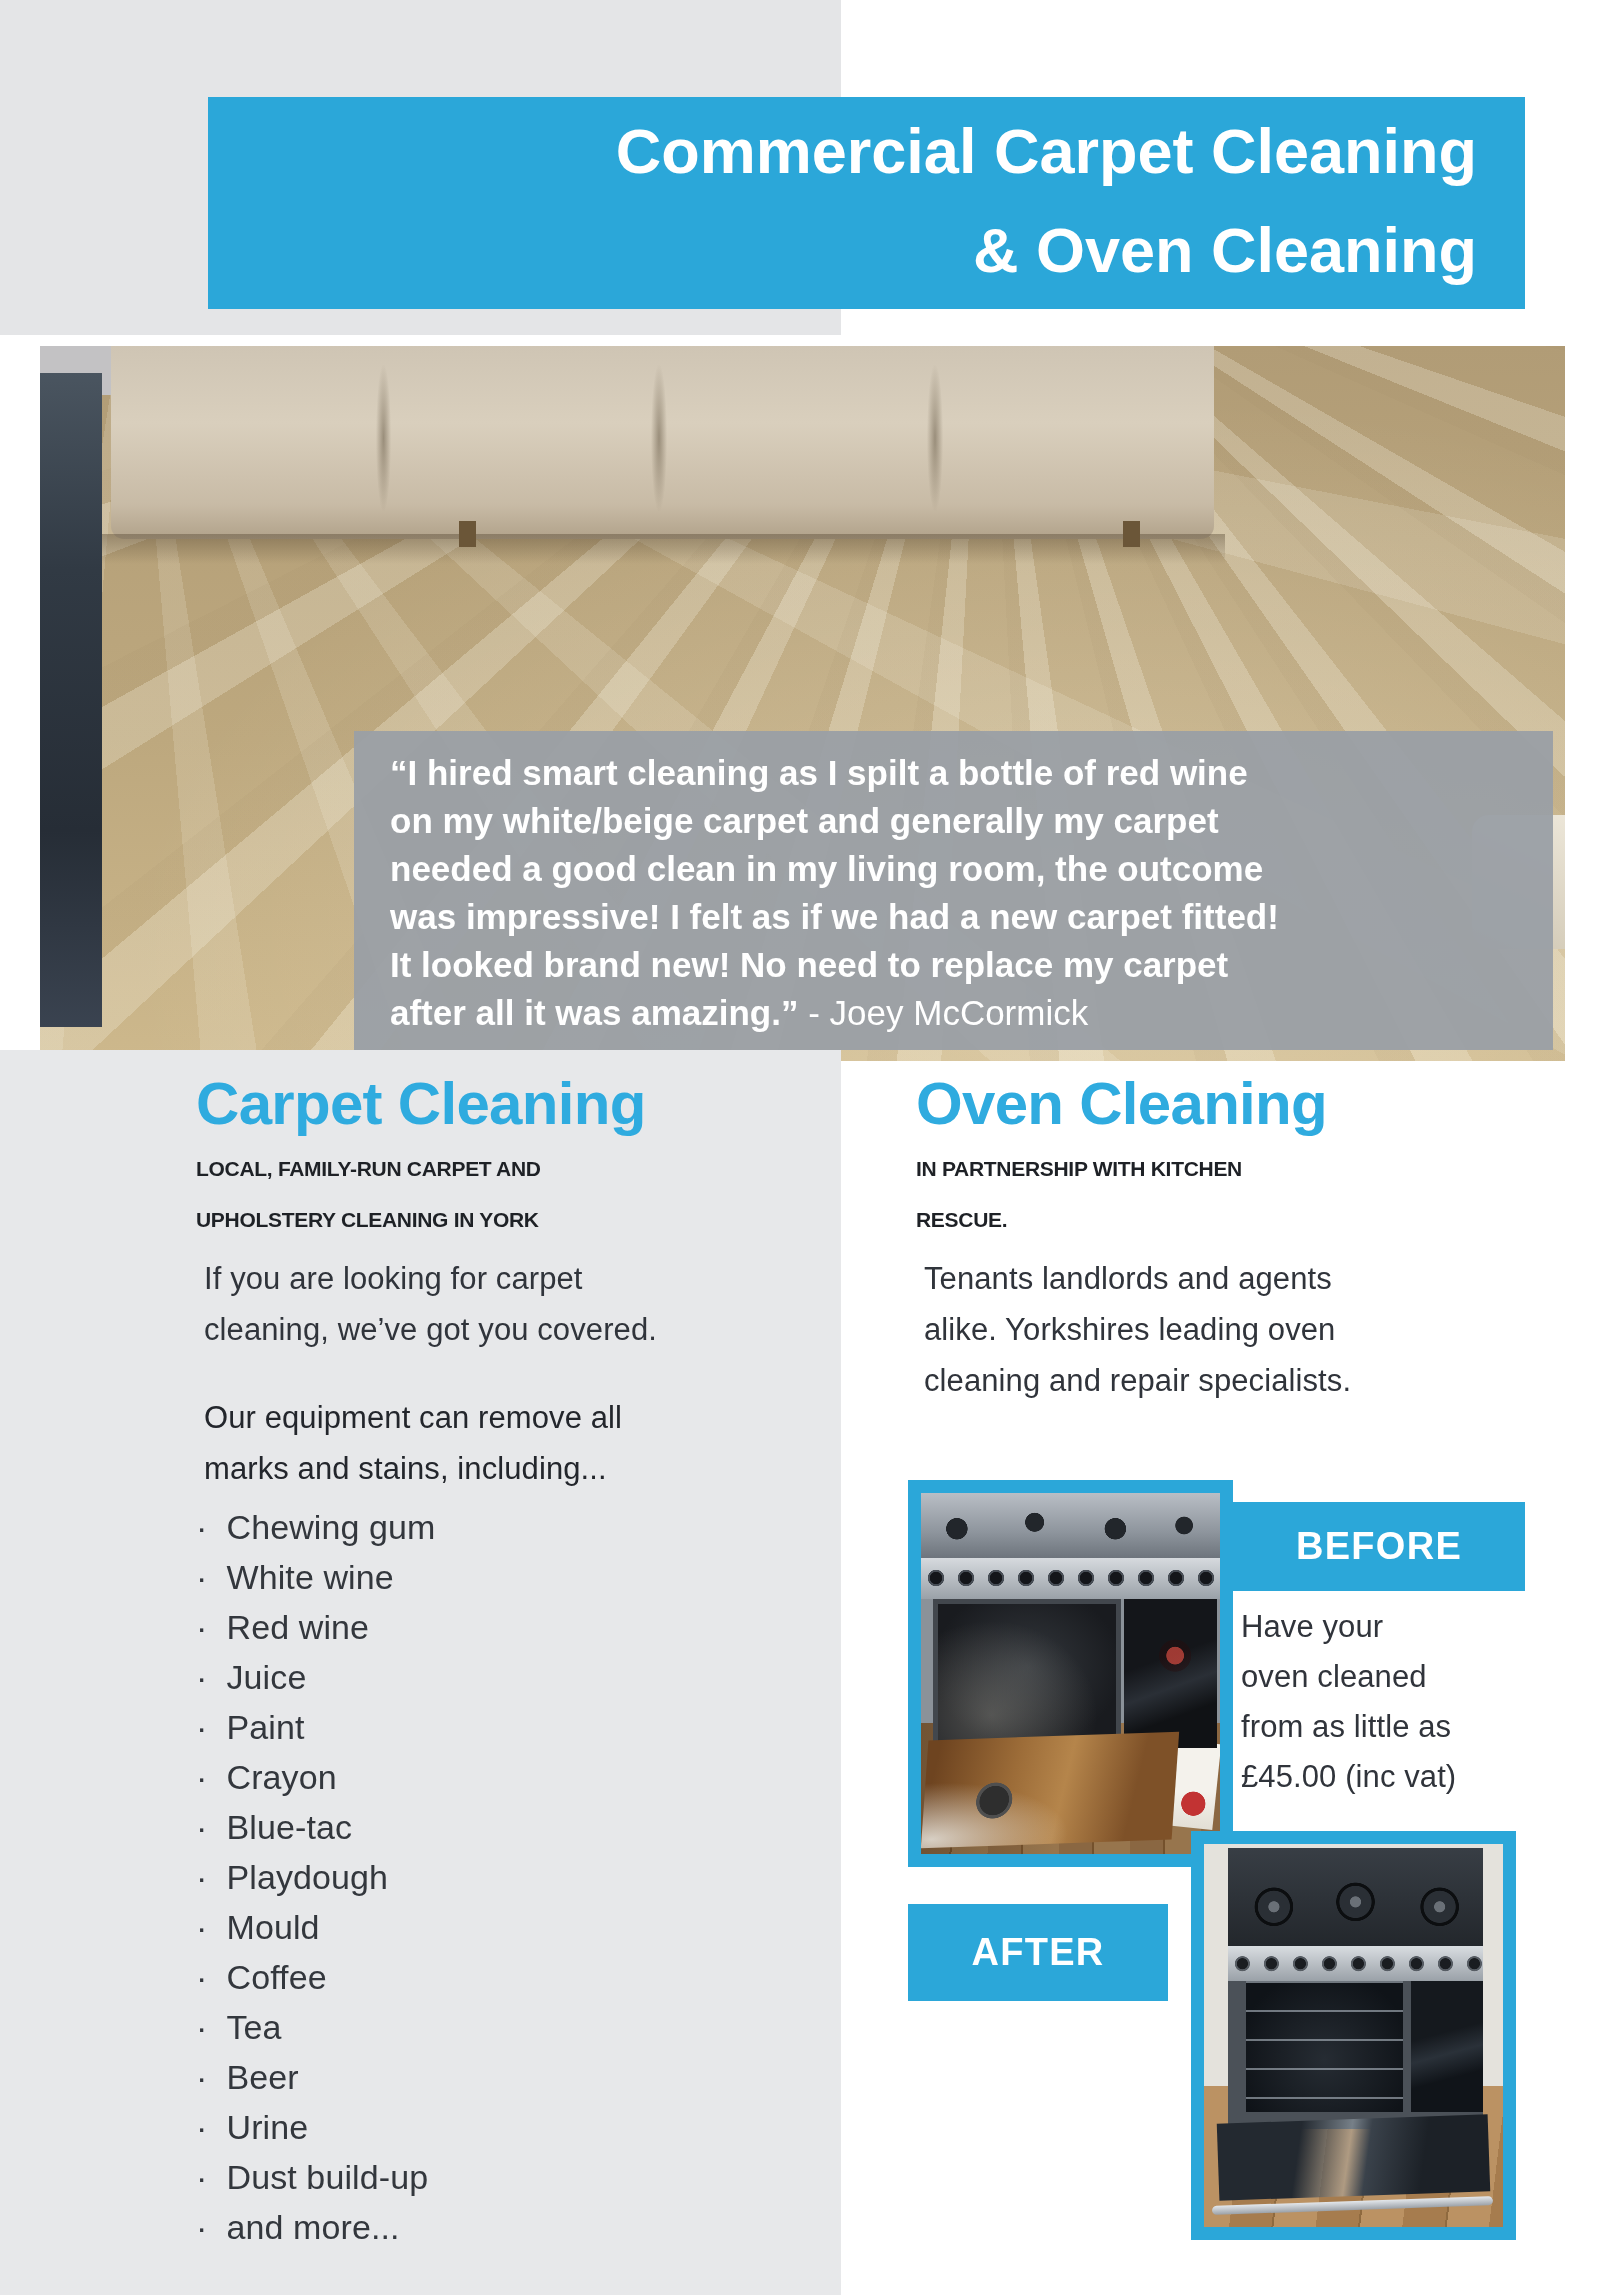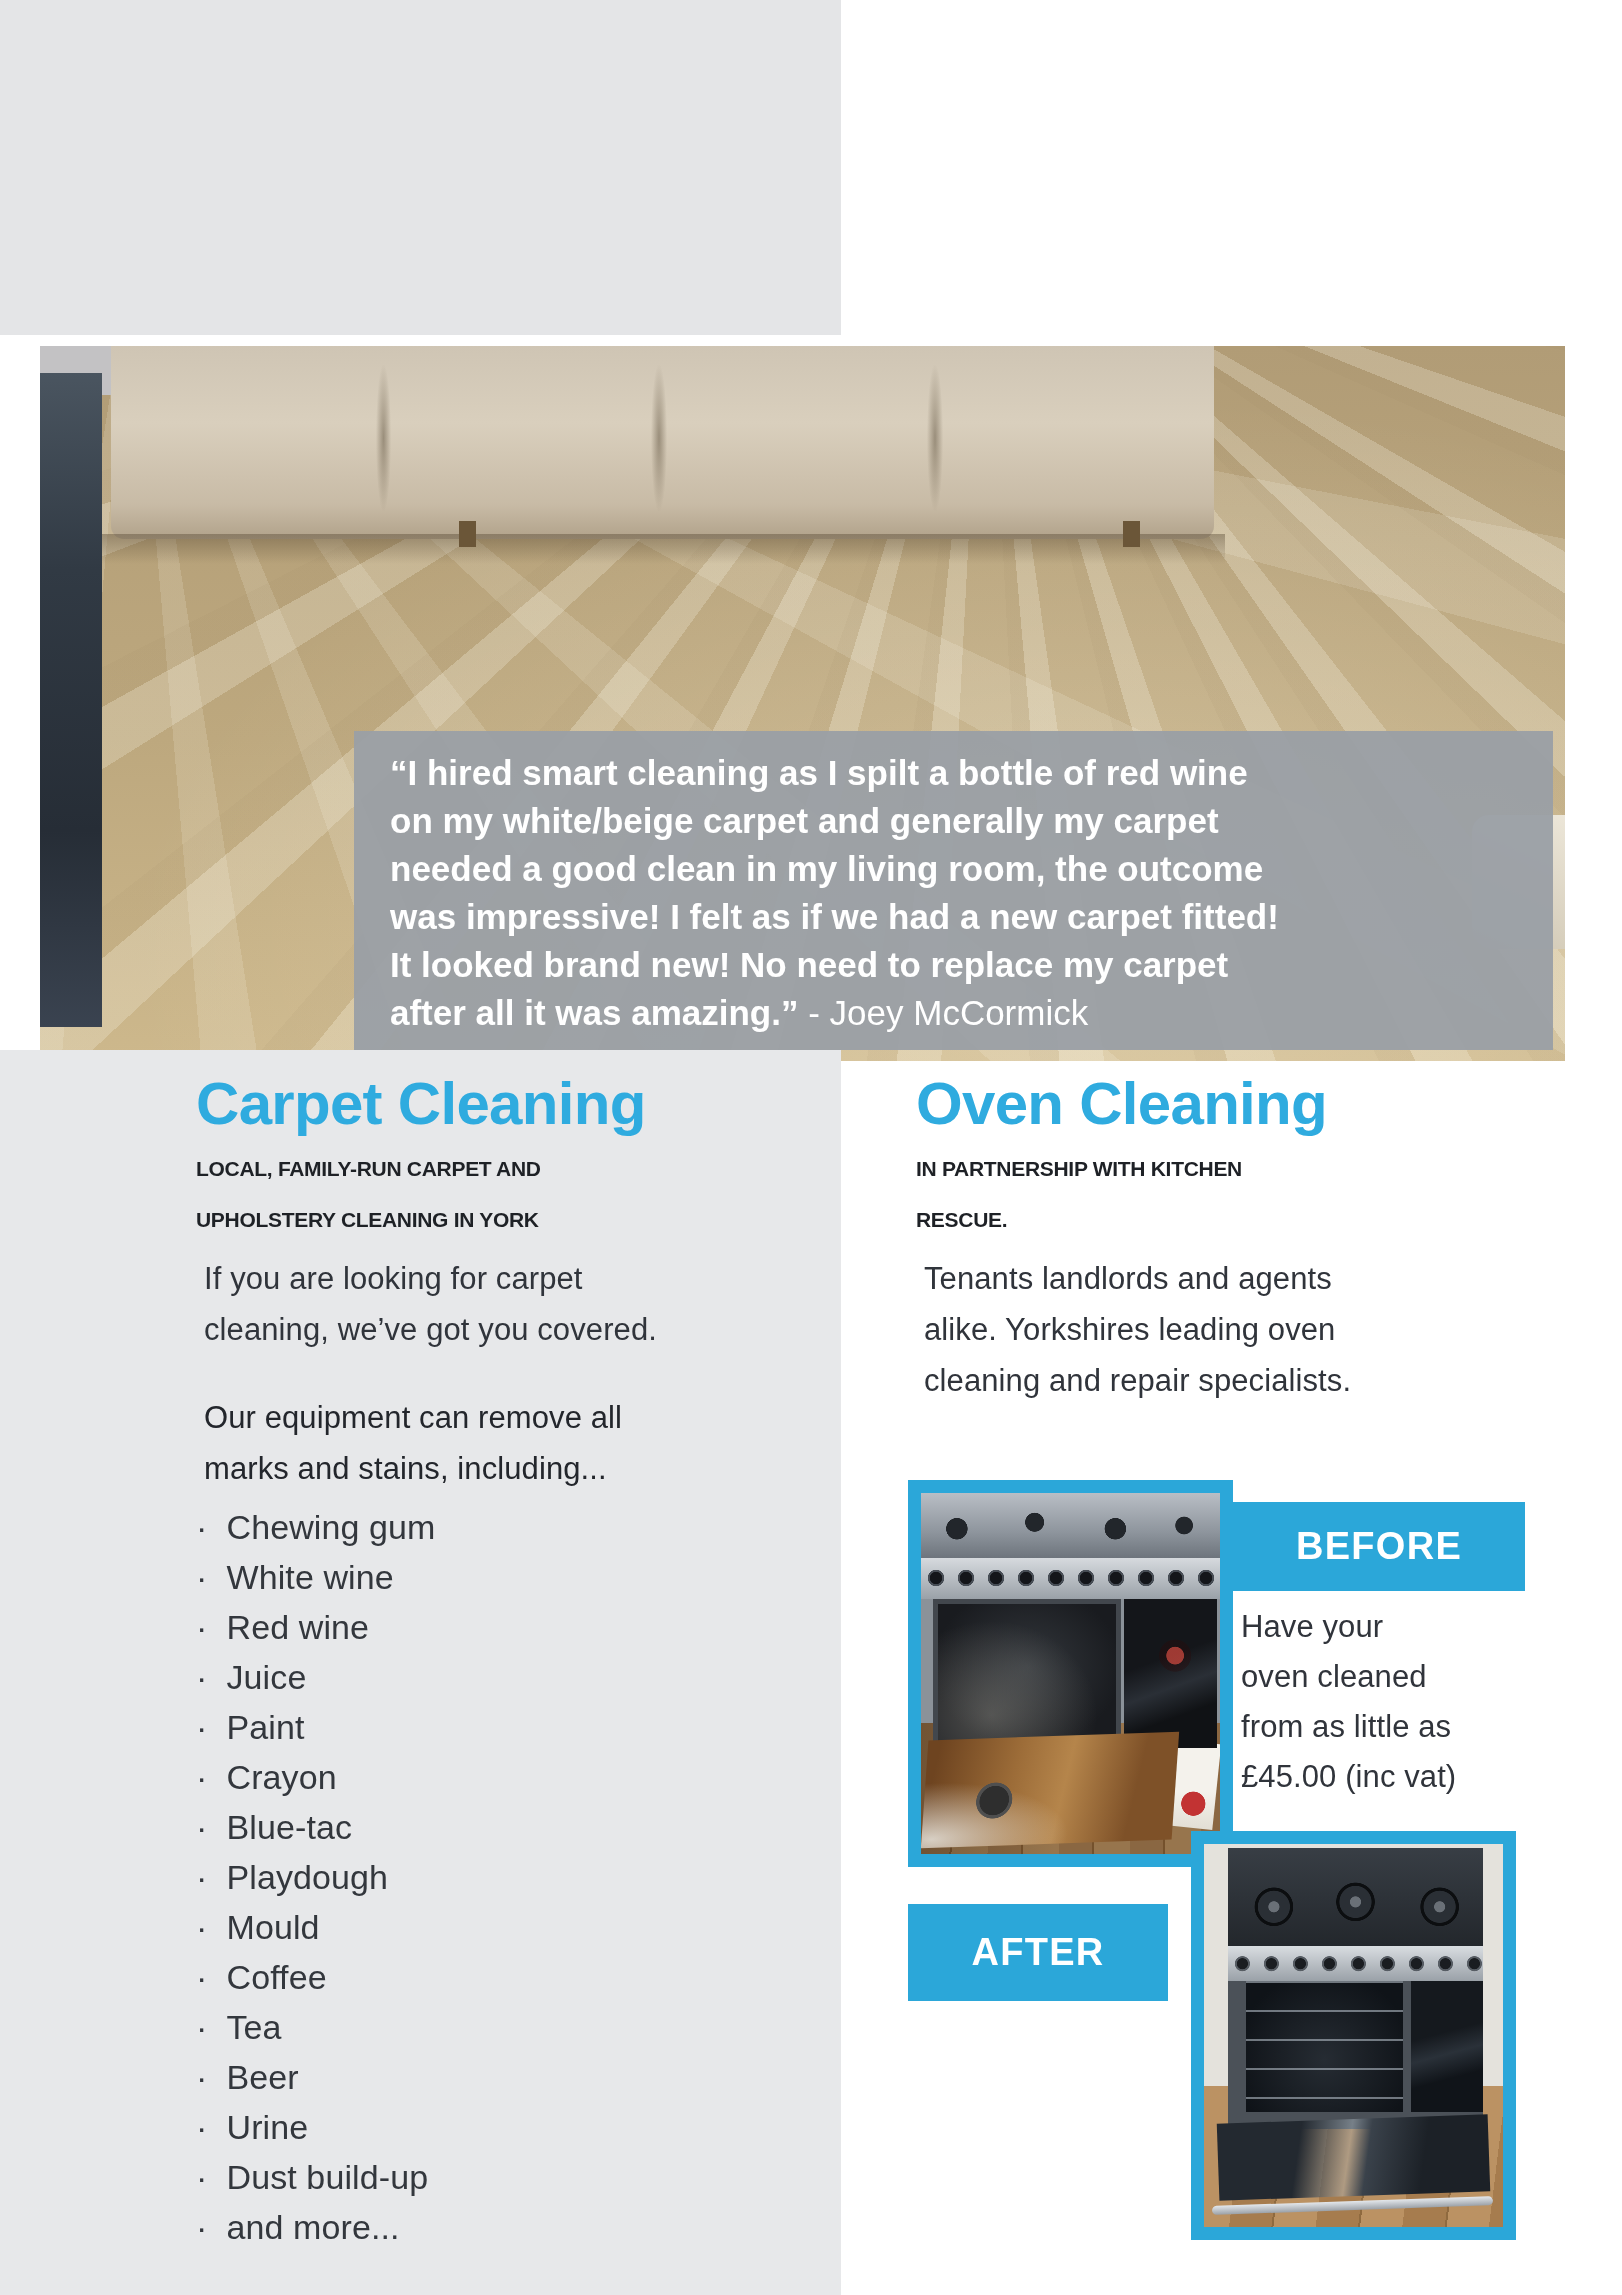--- a/index.html
+++ b/index.html
@@ -115,20 +115,24 @@
   .ap-handle{position:absolute;left:7.9px;top:357px;width:281px;height:9.2px;border-radius:4.6px;
         transform:rotate(-2deg);background:linear-gradient(180deg,#e4e8ec,#9ba1a8);}
 </style>
 </head>
 <body>
 
 <div class="page">
 
   <div class="top-gray"></div>
 
+  <header class="banner">
+    <h1 class="banner-title">Commercial Carpet Cleaning
+&amp; Oven Cleaning</h1>
+  </header>
 
   <figure class="photo">
     <div class="ph-streaks"></div>
     <div class="ph-wall"></div>
     <div class="ph-sofa">
       <i class="cg cg1"></i>
       <i class="cg cg2"></i>
       <i class="cg cg3"></i>
     </div>
     <div class="ph-sofa-shadow"></div>

